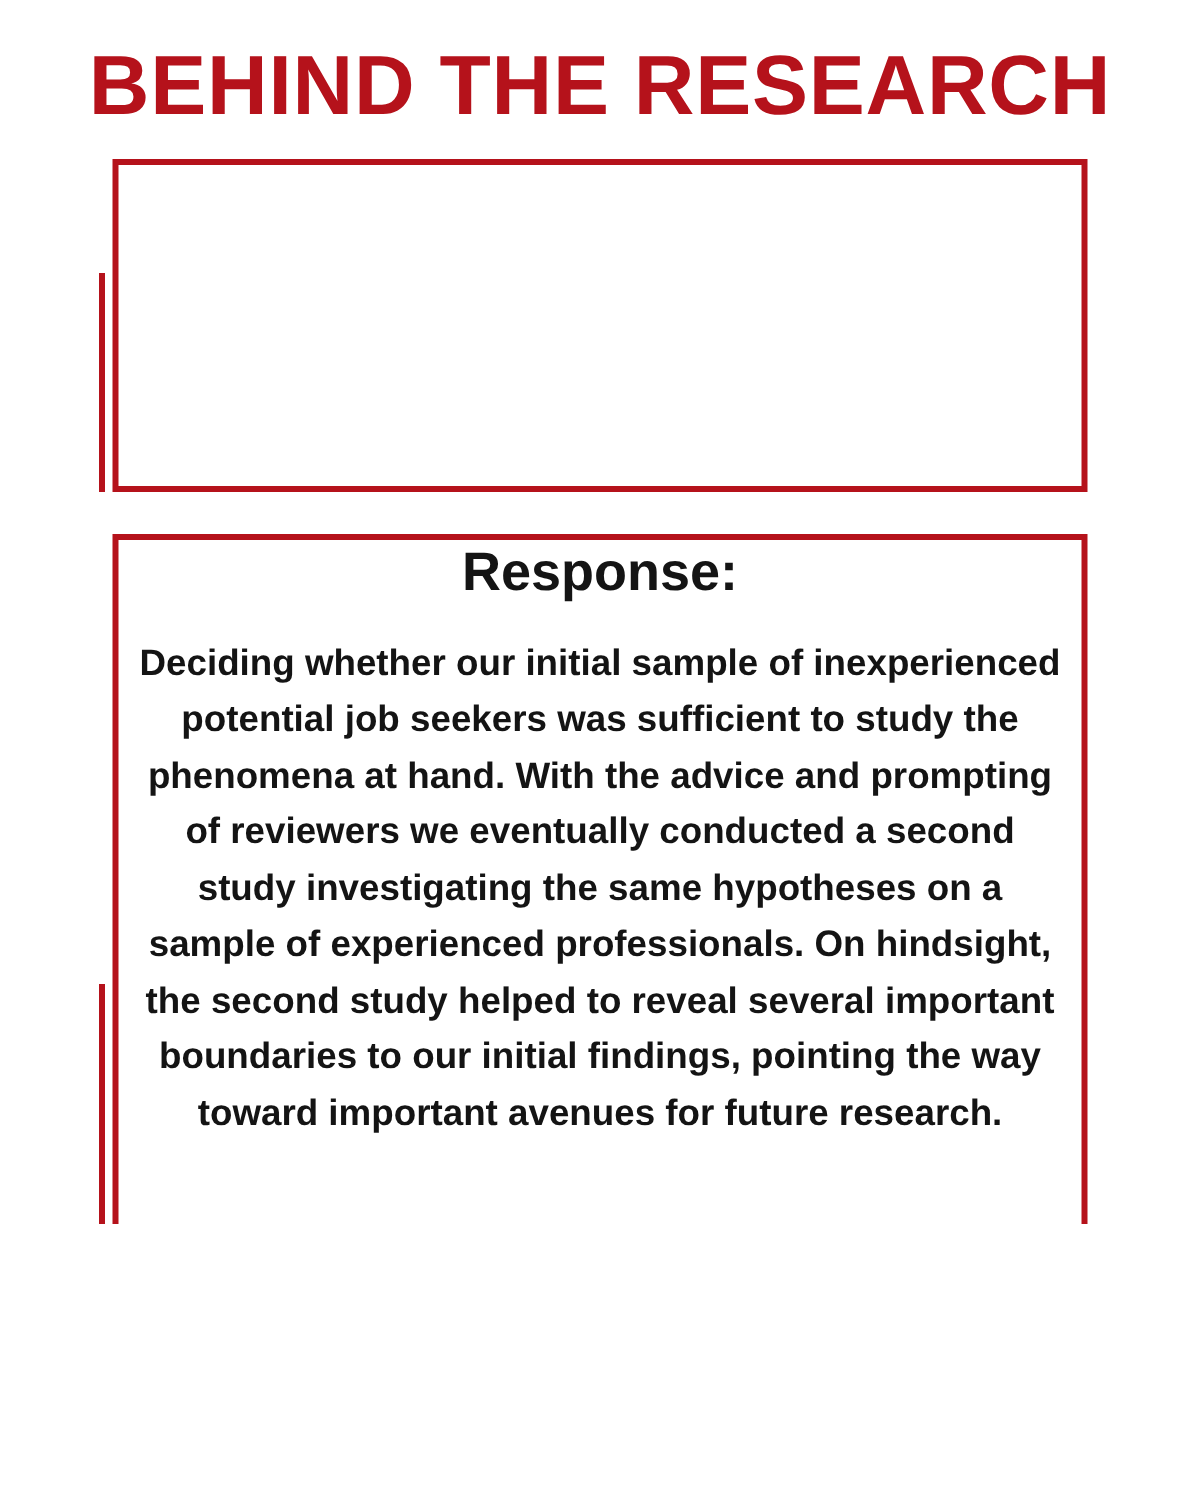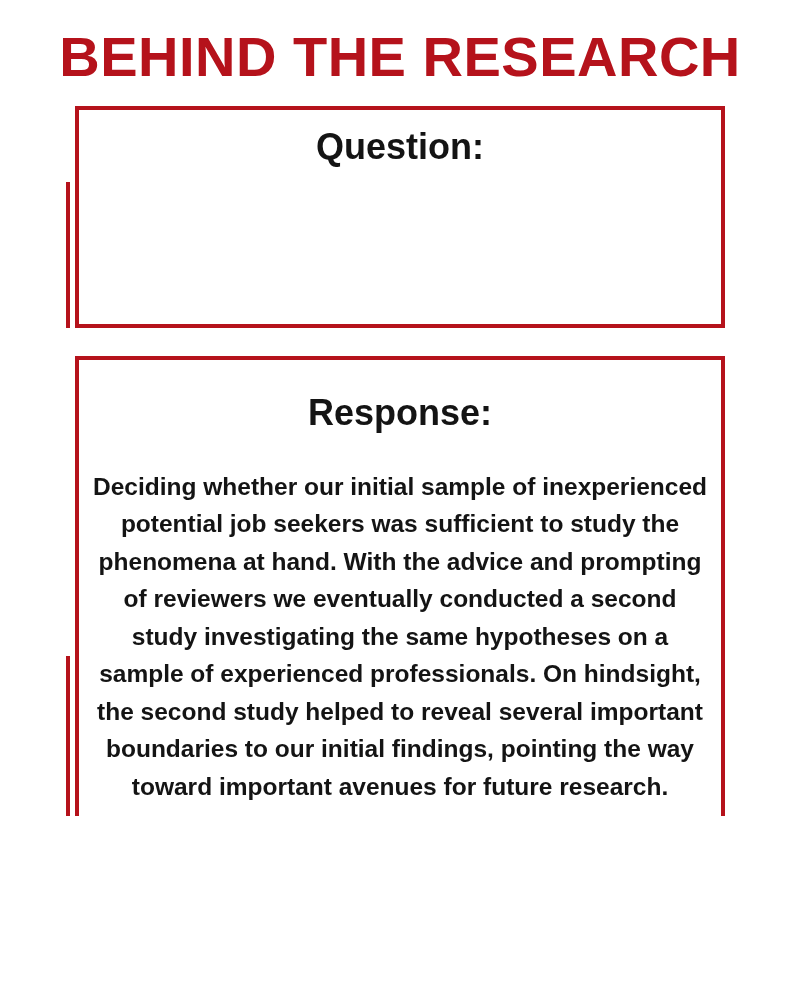--- a/index.html
+++ b/index.html
@@ -59,42 +59,41 @@
   }
   .offset-q { top: 72px;  bottom: -4px; }
   .offset-r { top: 296px; bottom: -4px; }
 
   .box-heading {
     font-size: 36px;
     font-weight: 800;
     color: var(--text-black);
   }
   .box-question .box-heading { margin-top: 16px; }
-  .box-response .box-heading { margin-top: 32px; }
+  .box-response .box-heading { }
 
   .box-body {
     margin: 16px auto 0 auto;
     width: 614px;
     font-size: 24.5px;
     font-weight: 700;
     line-height: 1.53;
     color: var(--text-black);
   }
-  .box-response .box-body { margin-top: 34px; }
+  .box-response .box-body { margin-top: 22px; }
 </style>
 </head>
 <body>
 
 <div class="page">
 
   <div class="main-title">BEHIND THE RESEARCH</div>
 
   <div class="frame-box box-question">
     <div class="offset-line offset-q"></div>
-    <div class="box-heading">Question:</div>
   </div>
 
   <div class="frame-box box-response">
     <div class="offset-line offset-r"></div>
     <div class="box-heading">Response:</div>
     <div class="box-body">Deciding whether our initial sample of inexperienced potential job seekers was sufficient to study the phenomena at hand. With the advice and prompting of reviewers we eventually conducted a second study investigating the same hypotheses on a sample of experienced professionals. On hindsight, the second study helped to reveal several important boundaries to our initial findings, pointing the way toward important avenues for future research.</div>
   </div>
 
 </div>
 

